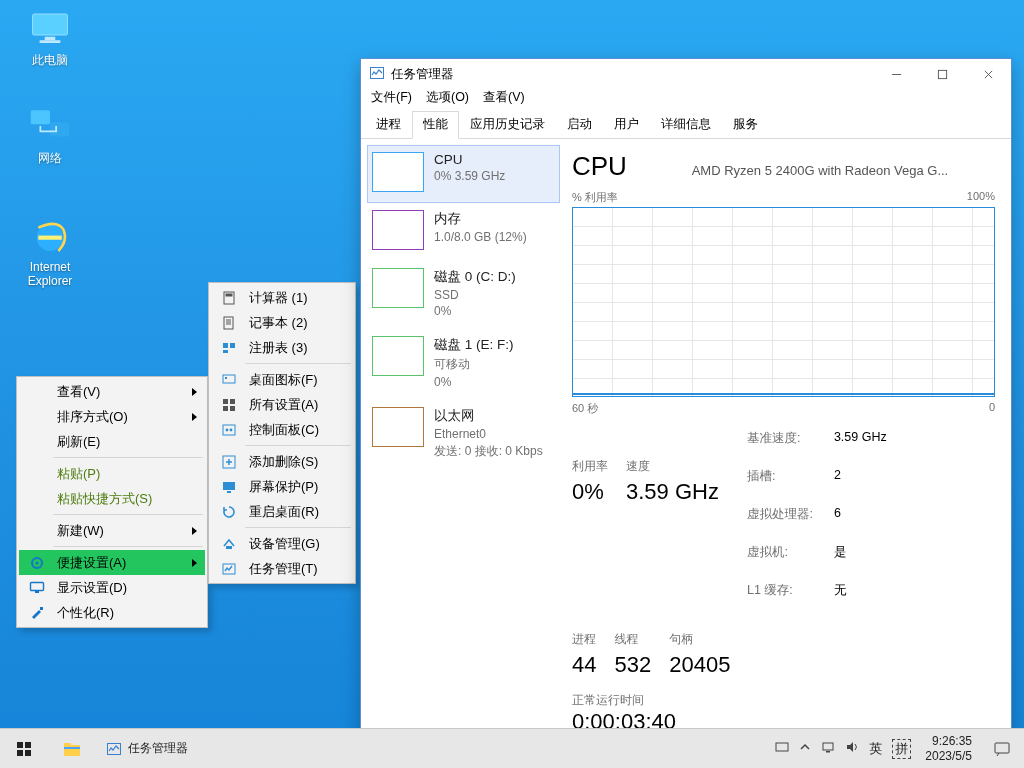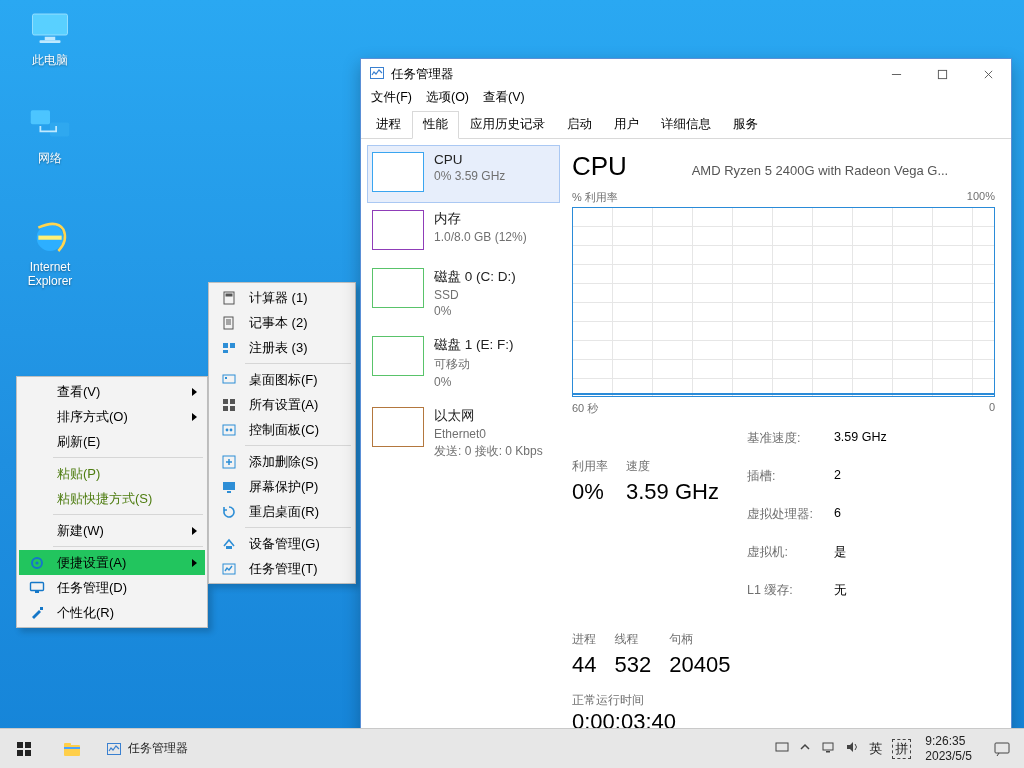--- a/index.html
+++ b/index.html
@@ -29,21 +29,21 @@
 }
 .taskbar .start { width:48px; display:flex;align-items:center;justify-content:center; }
 .taskbar .start svg { width:16px; height:16px; }
 .taskbar .tbtn { width:48px; display:flex;align-items:center;justify-content:center; }
 .taskbar .tbtn svg { width:20px; height:20px; }
 .taskbar .task { display:flex; align-items:center; gap:6px; padding:0 10px; font-size:12px; }
 .taskbar .task svg { width:16px; height:16px; }
 .taskbar .spacer { flex:1; }
 .taskbar .tray { display:flex; align-items:center; gap:10px; padding:0 6px; font-size:12px; }
 .taskbar .tray .ime { font-size:13px; }
-.taskbar .clock { display:flex; flex-direction:column; align-items:flex-start; justify-content:center;
+.taskbar .clock { display:flex; flex-direction:column; align-items:flex-end; justify-content:center;
   font-size:12px; padding:0 8px; line-height:1.25; }
 .taskbar .notif { width:44px; display:flex;align-items:center;justify-content:center; }
 
 
 .ctx {
   position:absolute; background:#f3f3f3; border:1px solid #bfbfbf;
   box-shadow: 4px 4px 6px rgba(0,0,0,.18);
   font-size:13px; color:#000; padding:2px 2px;
 }
 .ctx .row {
@@ -192,21 +192,21 @@
       <span>便捷设置(A)</span>
         <span class="arrow"></span>
       </div>
     <div class="row">
       <span class="lead-ico">
         <svg viewBox="0 0 16 16">
             <rect x="1.5" y="2.5" width="13" height="8" rx="1" fill="none" stroke="#1477c8" stroke-width="1.4"></rect>
             <rect x="6" y="11" width="4" height="2" fill="#1477c8"></rect>
           </svg>
         </span>
-      <span>任务管理(D)</span>
+      <span>显示设置(D)</span>
       </div>
     <div class="row">
       <span class="lead-ico">
         <svg viewBox="0 0 16 16">
             <path d="M3 12 l7 -7 l2 2 l-7 7 z" fill="#1477c8"></path>
             <rect x="11" y="2" width="3" height="3" fill="#1477c8"></rect>
           </svg>
         </span>
       <span>个性化(R)</span>
       </div>

